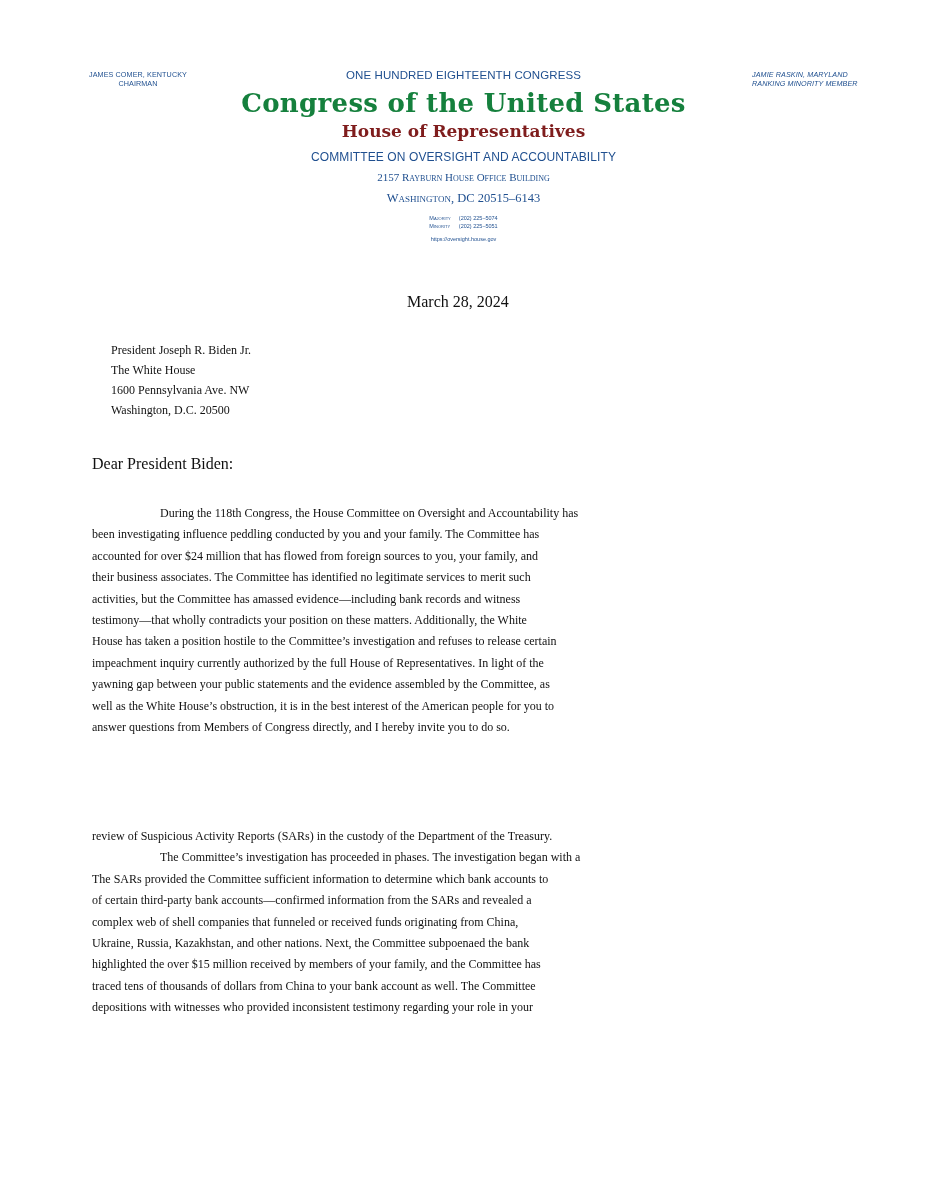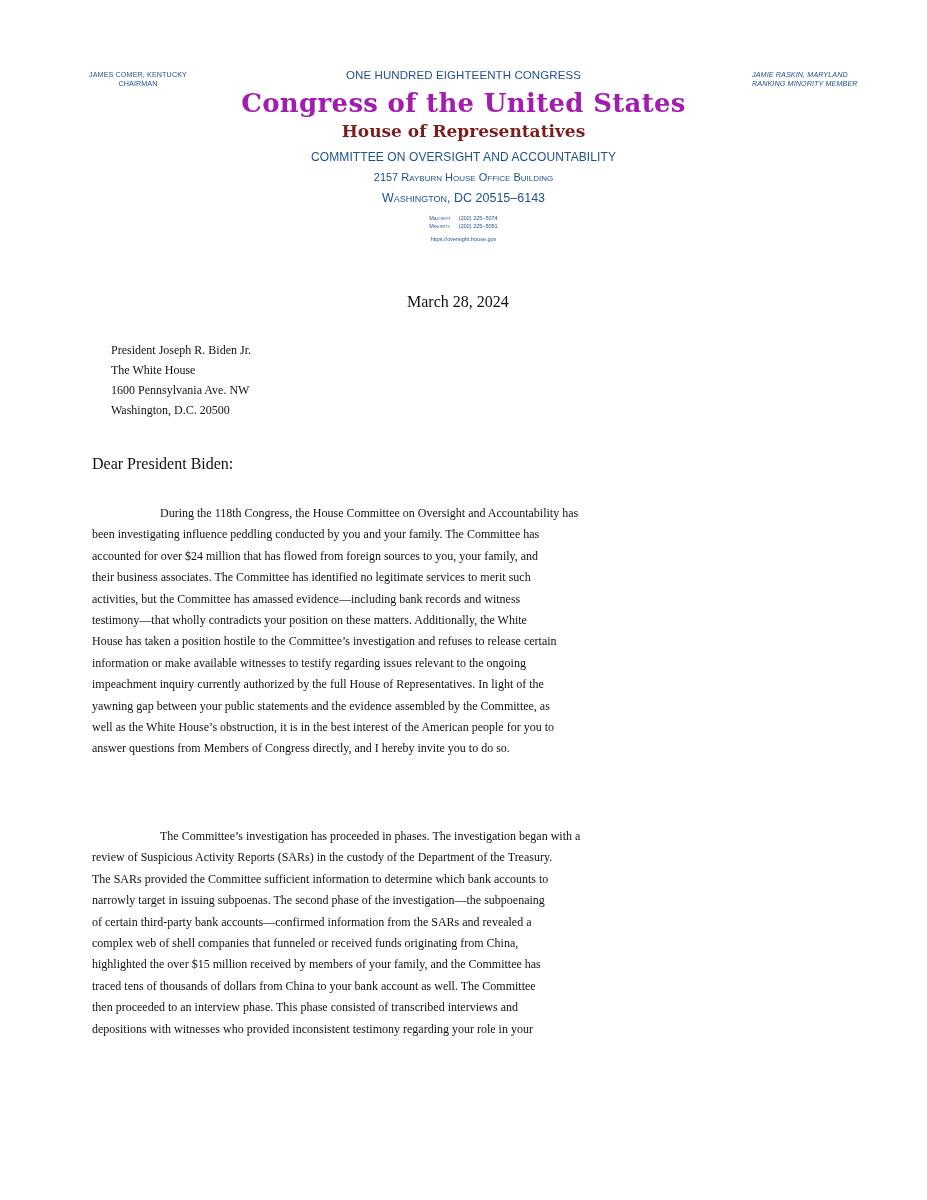--- a/index.html
+++ b/index.html
@@ -49,39 +49,39 @@
       font-size: 11.5px;
       line-height: 16px;
       letter-spacing: 0.1px;
     }
     .congress-title {
       font-family: "DejaVu Serif", serif;
       font-weight: bold;
       font-size: 26px;
       line-height: 32px;
       margin-top: 4px;
-      color: #a21caf;
+      color: #15803d;
       letter-spacing: 0.3px;
     }
     .house-title {
       font-family: "DejaVu Serif", serif;
       font-weight: bold;
       font-size: 17px;
       line-height: 24px;
       color: #7f1d1d;
     }
     .committee-name {
       font-family: "Liberation Sans", sans-serif;
       font-size: 12px;
       line-height: 16px;
       margin-top: 6px;
       letter-spacing: 0.1px;
     }
     .address-line {
-      font-family: Liberation Sans, sans-serif;
+      font-family: Liberation Serif, serif;
       font-size: 11px;
       line-height: 16px;
       margin-top: 4px;
       font-variant: small-caps;
     }
     .address-line.big {
       font-size: 12.5px;
       margin-top: 5px;
     }
     .phones {
@@ -188,31 +188,29 @@
 <div class="salutation">Dear President Biden:</div>
 
 <div class="paragraph p1">
   <span class="line indent">During the 118th Congress, the House Committee on Oversight and Accountability has</span>
   <span class="line">been investigating influence peddling conducted by you and your family.  The Committee has</span>
   <span class="line">accounted for over $24 million that has flowed from foreign sources to you, your family, and</span>
   <span class="line">their business associates.  The Committee has identified no legitimate services to merit such</span>
   <span class="line">activities, but the Committee has amassed evidence—including bank records and witness</span>
   <span class="line">testimony—that wholly contradicts your position on these matters.  Additionally, the White</span>
   <span class="line">House has taken a position hostile to the Committee’s investigation and refuses to release certain</span>
-  <span class="line">information or make available witnesses to testify regarding issues relevant to the ongoing</span>
   <span class="line">impeachment inquiry currently authorized by the full House of Representatives.  In light of the</span>
   <span class="line">yawning gap between your public statements and the evidence assembled by the Committee, as</span>
   <span class="line">well as the White House’s obstruction, it is in the best interest of the American people for you to</span>
   <span class="line">answer questions from Members of Congress directly, and I hereby invite you to do so.</span>
 </div>
 
 <div class="paragraph p2">
+  <span class="line">review of Suspicious Activity Reports (SARs) in the custody of the Department of the Treasury.</span>
   <span class="line indent">The Committee’s investigation has proceeded in phases.  The investigation began with a</span>
-  <span class="line">review of Suspicious Activity Reports (SARs) in the custody of the Department of the Treasury.</span>
   <span class="line">The SARs provided the Committee sufficient information to determine which bank accounts to</span>
-  <span class="line">narrowly target in issuing subpoenas.  The second phase of the investigation—the subpoenaing</span>
   <span class="line">of certain third-party bank accounts—confirmed information from the SARs and revealed a</span>
   <span class="line">complex web of shell companies that funneled or received funds originating from China,</span>
+  <span class="line">Ukraine, Russia, Kazakhstan, and other nations.  Next, the Committee subpoenaed the bank</span>
   <span class="line">highlighted the over $15 million received by members of your family, and the Committee has</span>
   <span class="line">traced tens of thousands of dollars from China to your bank account as well.  The Committee</span>
-  <span class="line">then proceeded to an interview phase.  This phase consisted of transcribed interviews and</span>
   <span class="line">depositions with witnesses who provided inconsistent testimony regarding your role in your</span>
 </div>
 
 </body></html>

